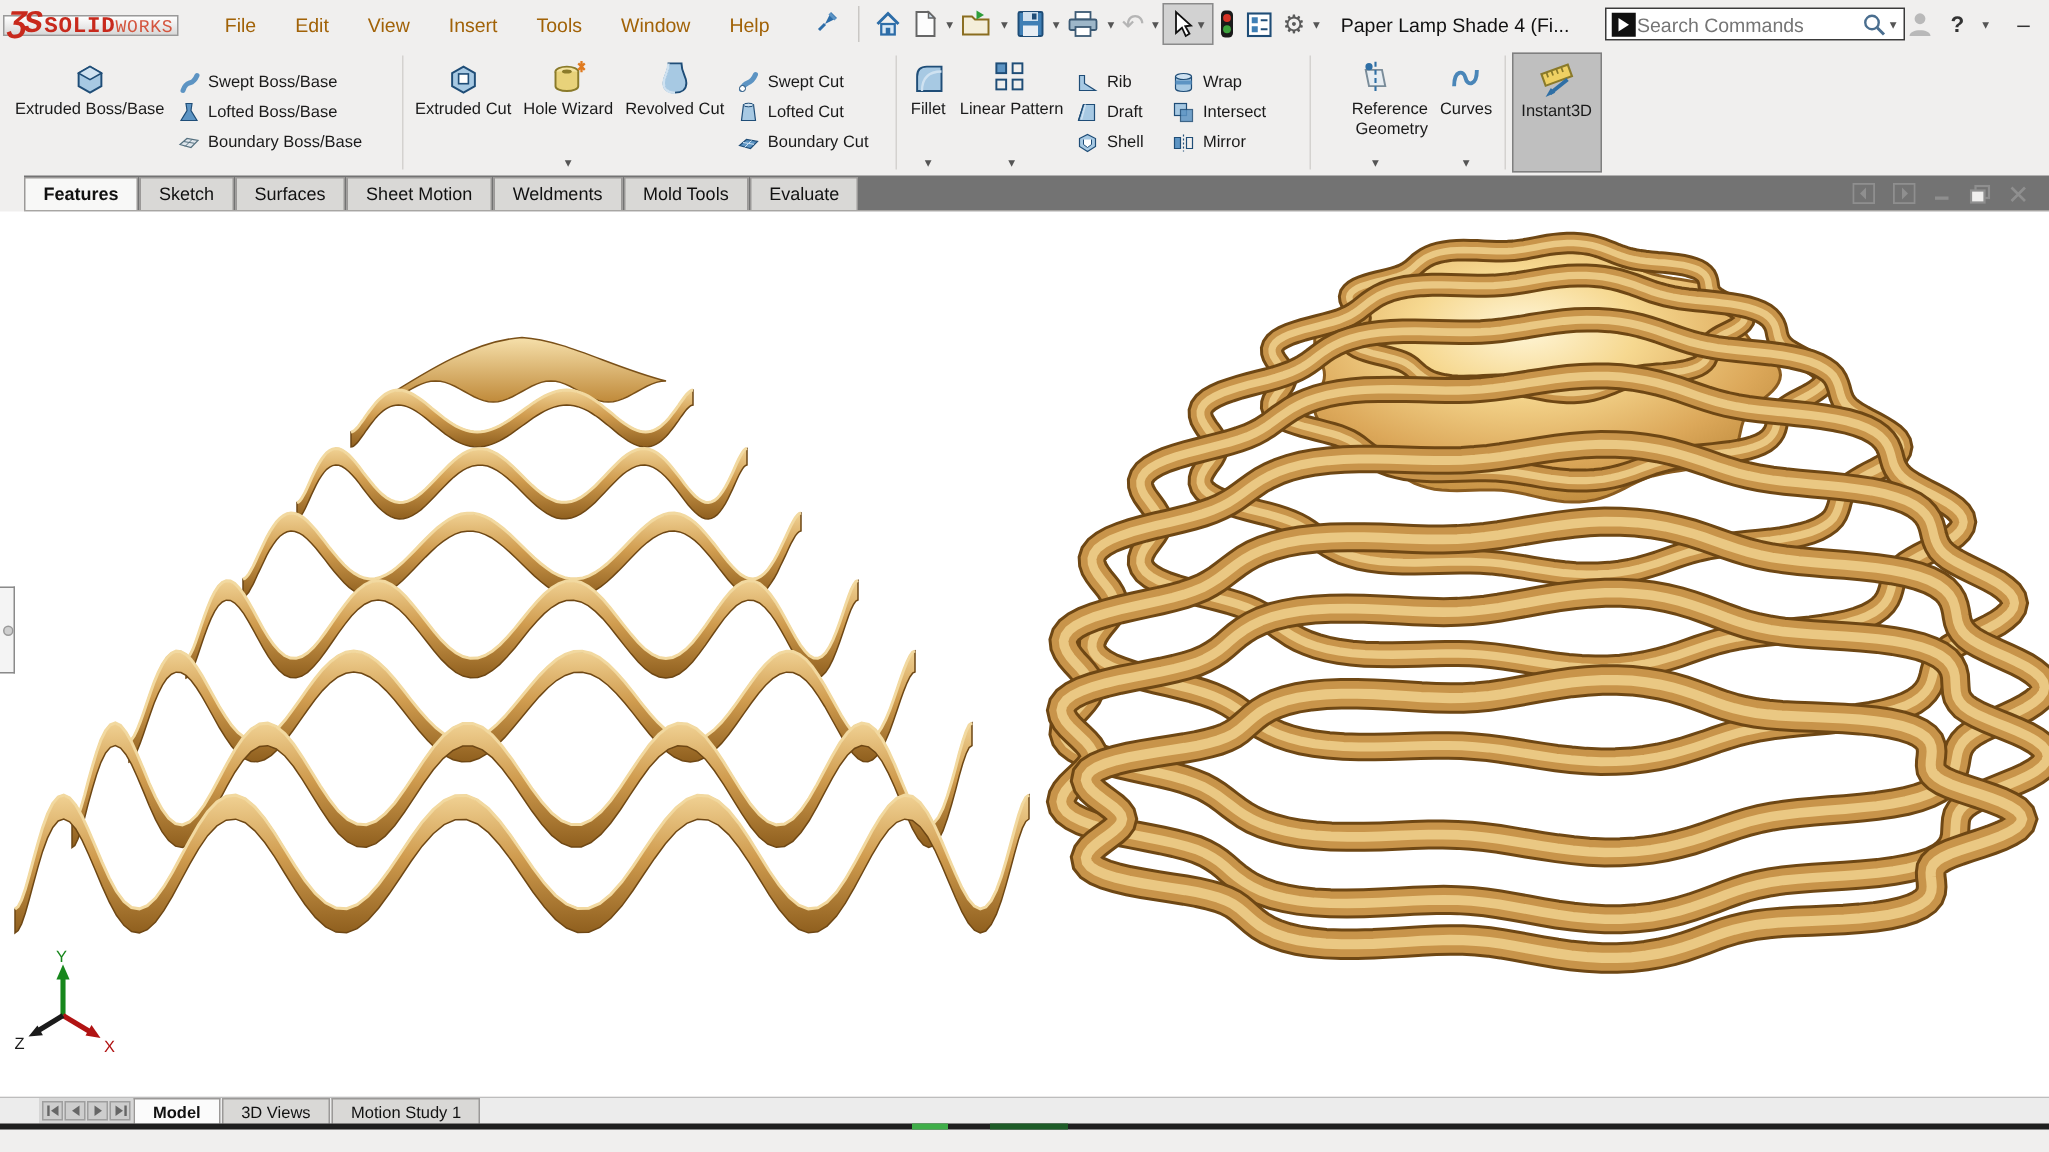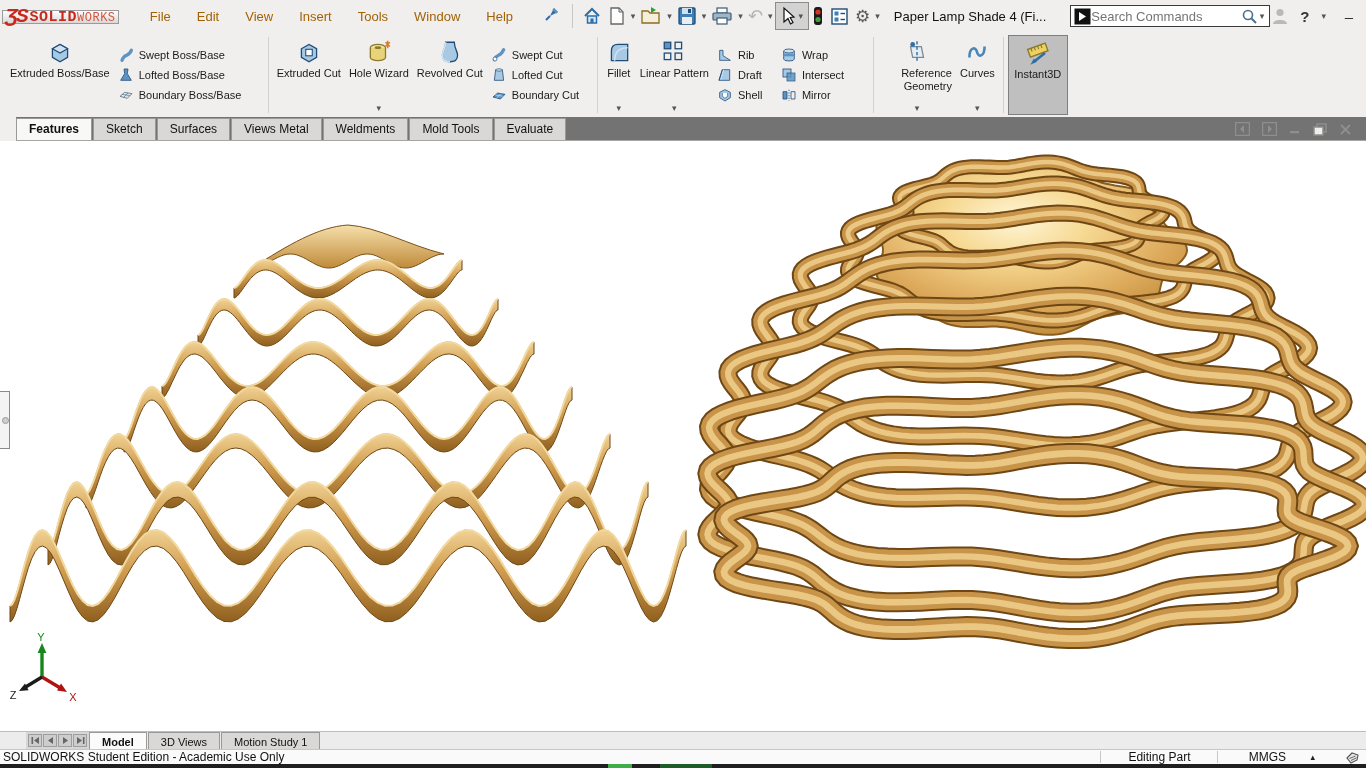--- a/index.html
+++ b/index.html
@@ -413,21 +413,21 @@
       </span>
       <span class="blabel">Instant3D</span>
     </div>
 
   </div>
 
   <div class="tabrow">
     <span class="ctab active">Features</span>
     <span class="ctab">Sketch</span>
     <span class="ctab">Surfaces</span>
-    <span class="ctab">Views Metal</span>
+    <span class="ctab">Sheet Motion</span>
     <span class="ctab">Weldments</span>
     <span class="ctab">Mold Tools</span>
     <span class="ctab">Evaluate</span>
     <div class="docctl">
       <svg width="15" height="14" viewBox="0 0 15 14">
           <rect x="0.5" y="0.5" width="14" height="13" fill="none" stroke="#8f8f8f" stroke-width="1.4"></rect>
           <polygon points="9,3 5,7 9,11" fill="#8f8f8f"></polygon>
         </svg>
       <svg width="15" height="14" viewBox="0 0 15 14">
           <rect x="0.5" y="0.5" width="14" height="13" fill="none" stroke="#8f8f8f" stroke-width="1.4"></rect>
@@ -549,31 +549,18 @@
             <polygon points="1,1 6,4.5 1,8" fill="#666"></polygon>
             <rect x="6.9" y="1" width="1.6" height="7" fill="#666"></rect>
           </svg>
         </span>
     </div>
     <span class="btab active">Model</span>
     <span class="btab">3D Views</span>
     <span class="btab">Motion Study 1</span>
   </div>
 
-  <div class="statusbar">
-    <span class="sb-left">SOLIDWORKS Student Edition - Academic Use Only</span>
-    <span class="sb-sep"></span>
-    <span class="sb-edit">Editing Part</span>
-    <span class="sb-sep"></span>
-    <span class="sb-units">MMGS</span>
-    <span class="sb-arrow">▴</span>
-    <svg width="15" height="13" viewBox="0 0 15 13" style="margin-right:6px;">
-        <path d="M2 7 L7 2 L13 4 L12 9 L6 12 Z" fill="#e9e9e9" stroke="#555" stroke-width="1.1"></path>
-        <path d="M4.5 7.5 L10.5 5" stroke="#555" stroke-width="0.9"></path>
-        <path d="M6 9.5 L11.5 6.8" stroke="#555" stroke-width="0.9"></path>
-      </svg>
-  </div>
 
   <div class="taskstrip">
     <span class="g1"></span>
     <span class="g2"></span>
   </div>
 </div>
 
 </body></html>

